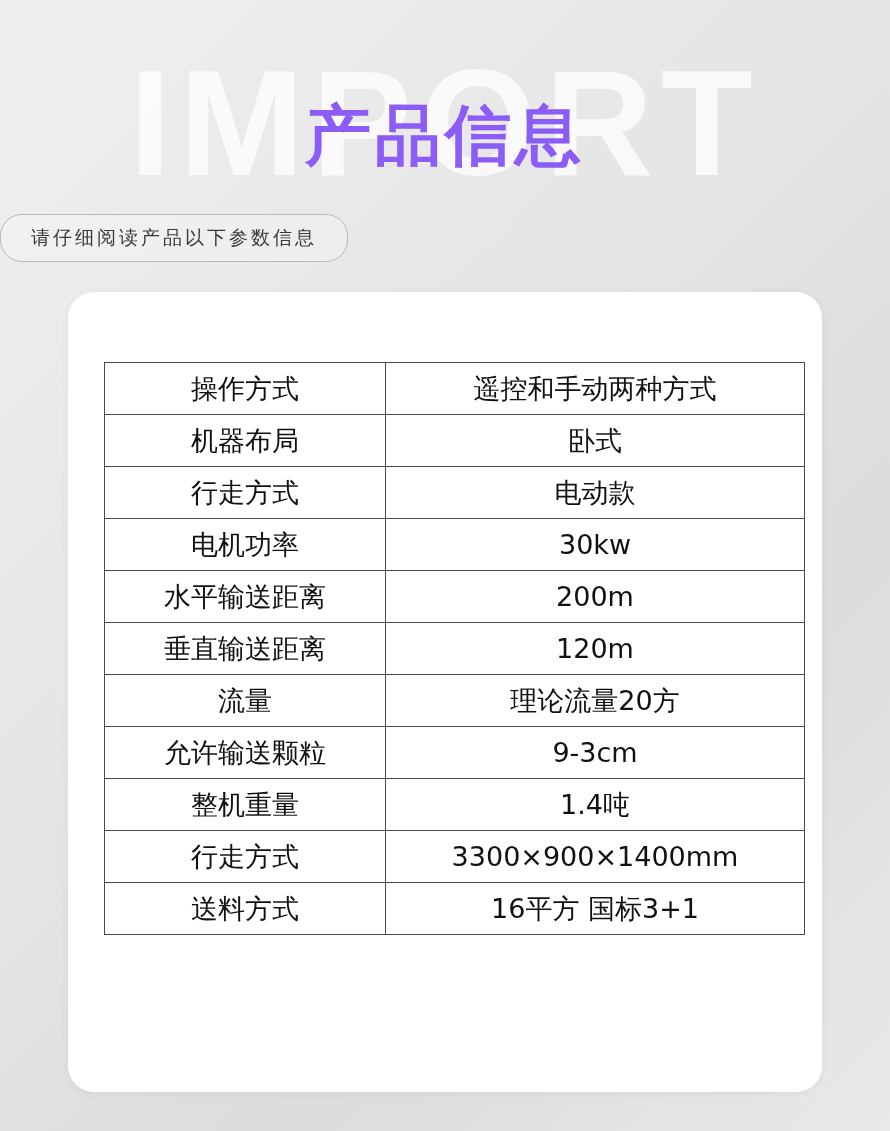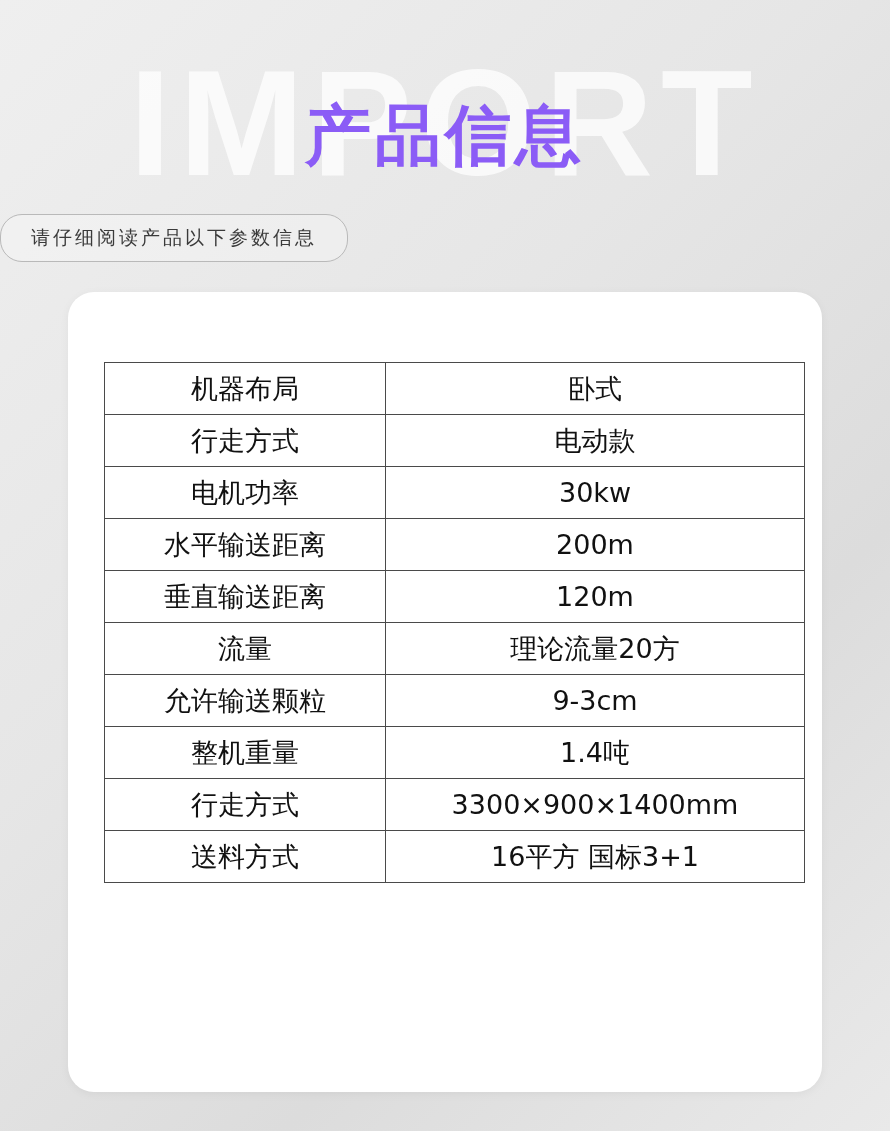--- a/index.html
+++ b/index.html
@@ -115,20 +115,24 @@
   <div class="title">产品信息</div>
   <div class="subtitle-wrap">
     <span class="subtitle">请仔细阅读产品以下参数信息</span>
   </div>
 </div>
 
 <div class="card">
   <table class="spec-table">
     <tbody>
         <tr>
+          <td class="label-col">操作方式</td>
+          <td class="value-col">遥控和手动两种方式</td>
+        </tr>
+        <tr>
           <td class="label-col">机器布局</td>
           <td class="value-col">卧式</td>
         </tr>
         <tr>
           <td class="label-col">行走方式</td>
           <td class="value-col">电动款</td>
         </tr>
         <tr>
           <td class="label-col">电机功率</td>
           <td class="value-col">30kw</td>

